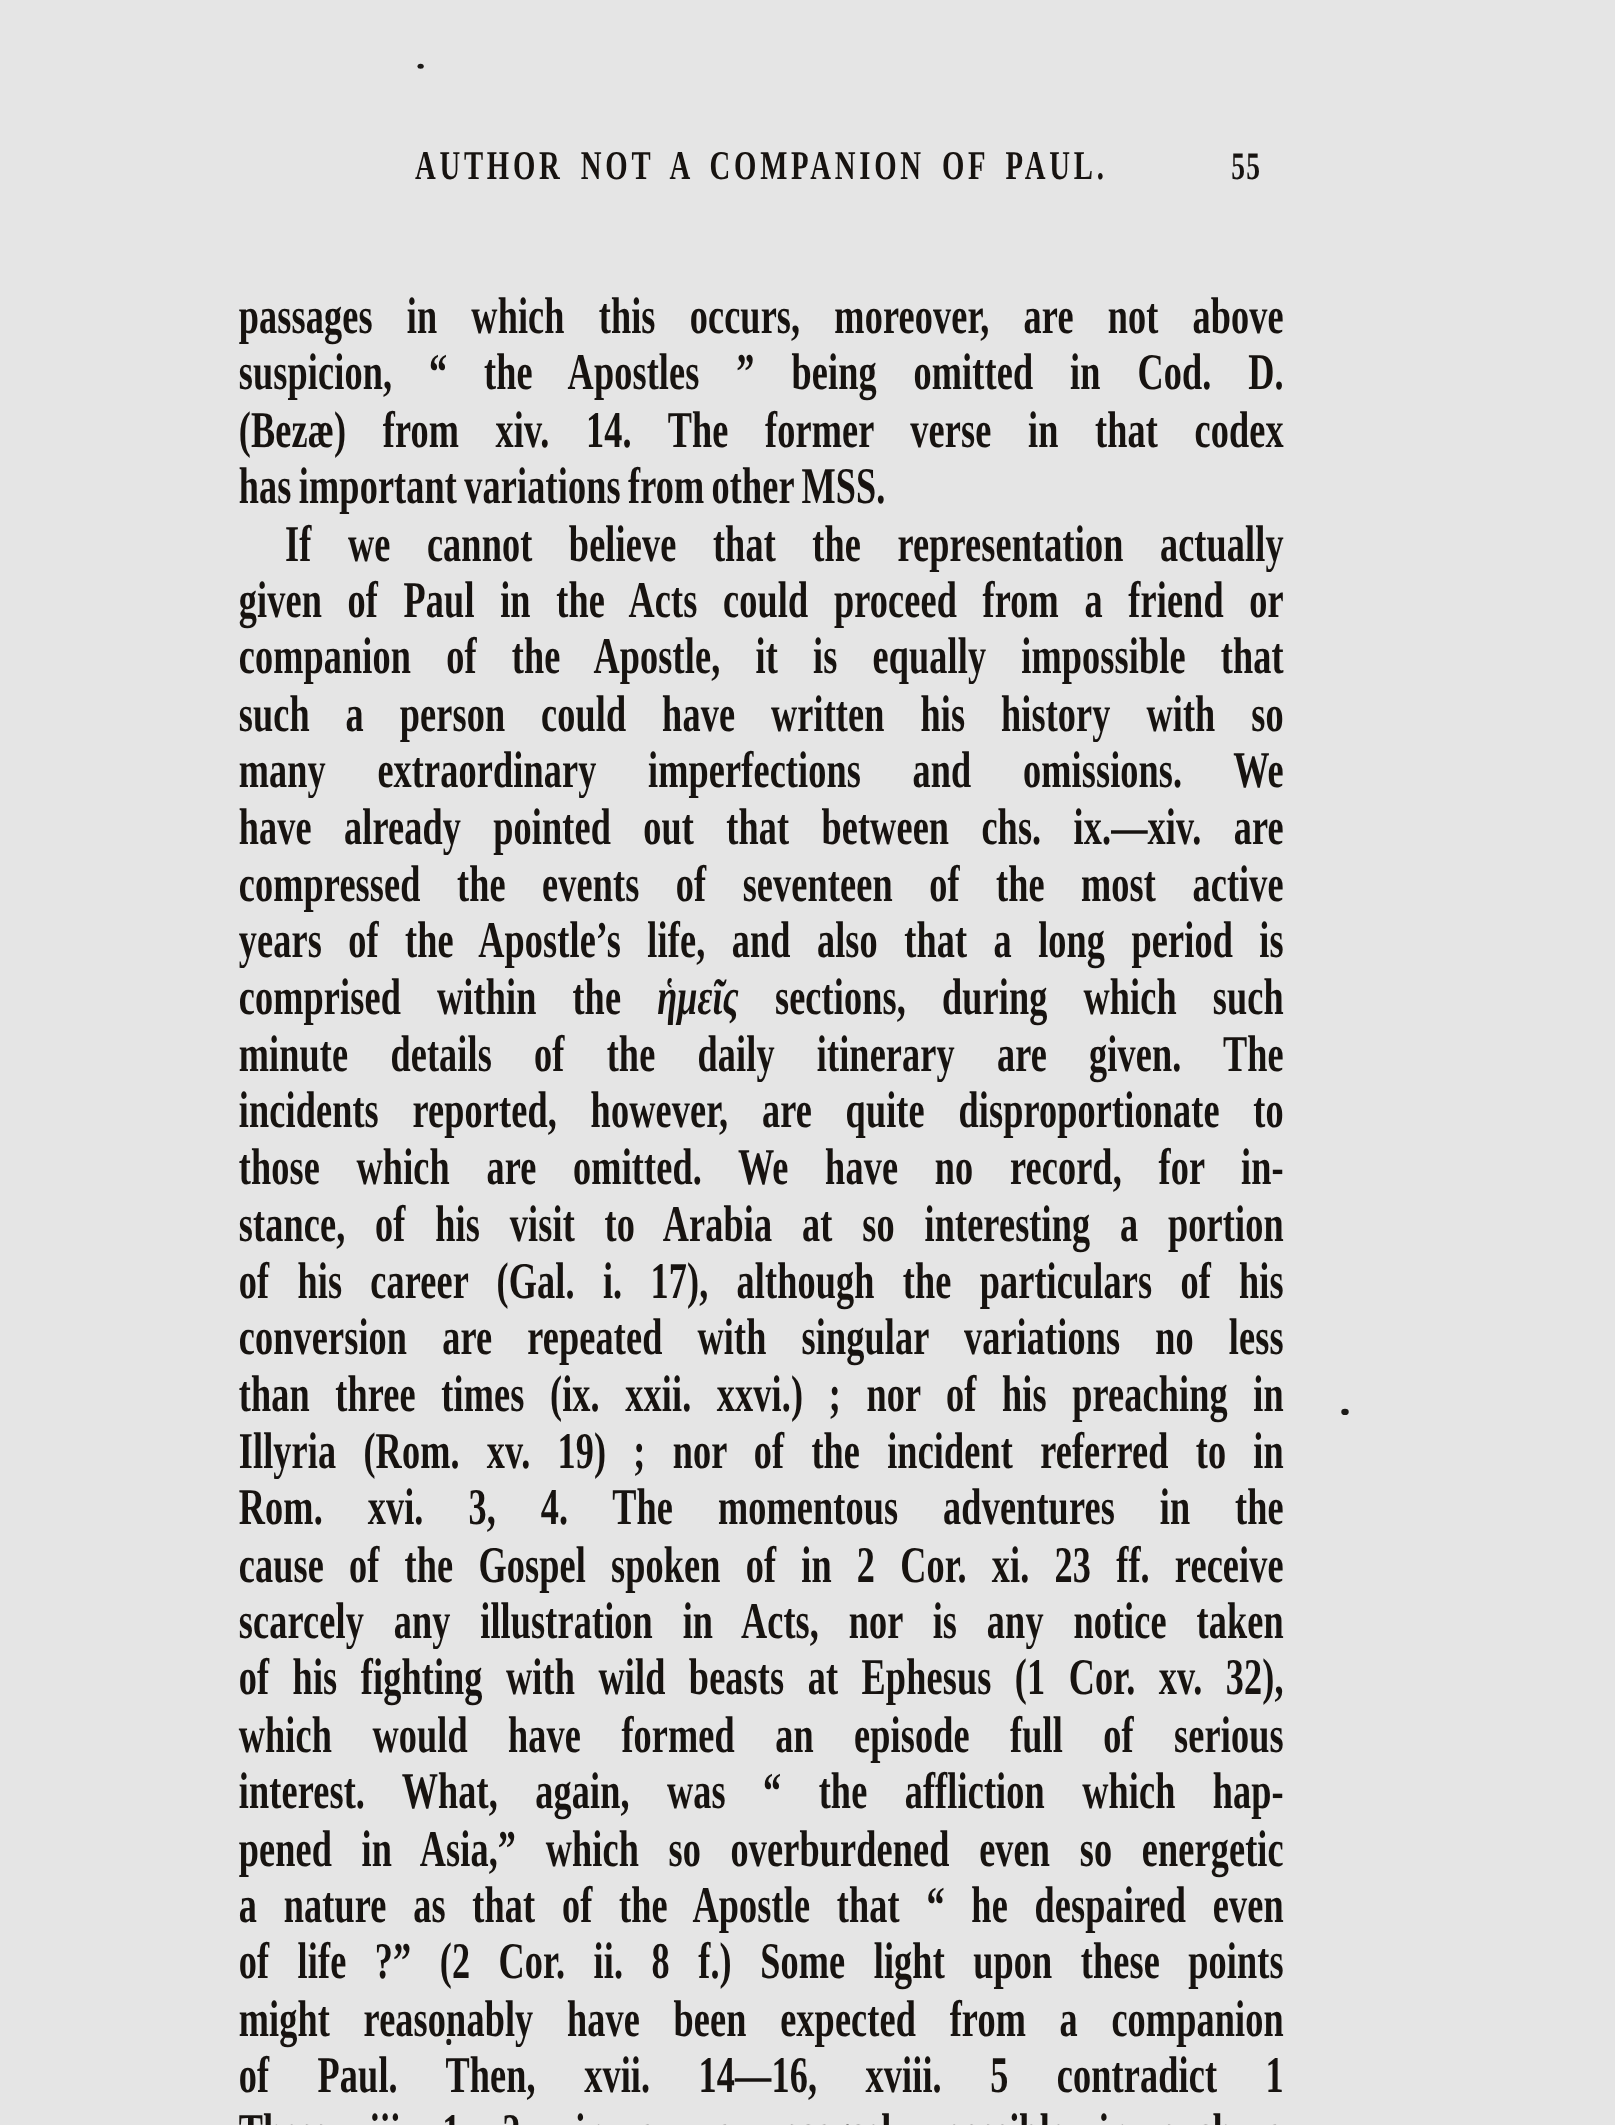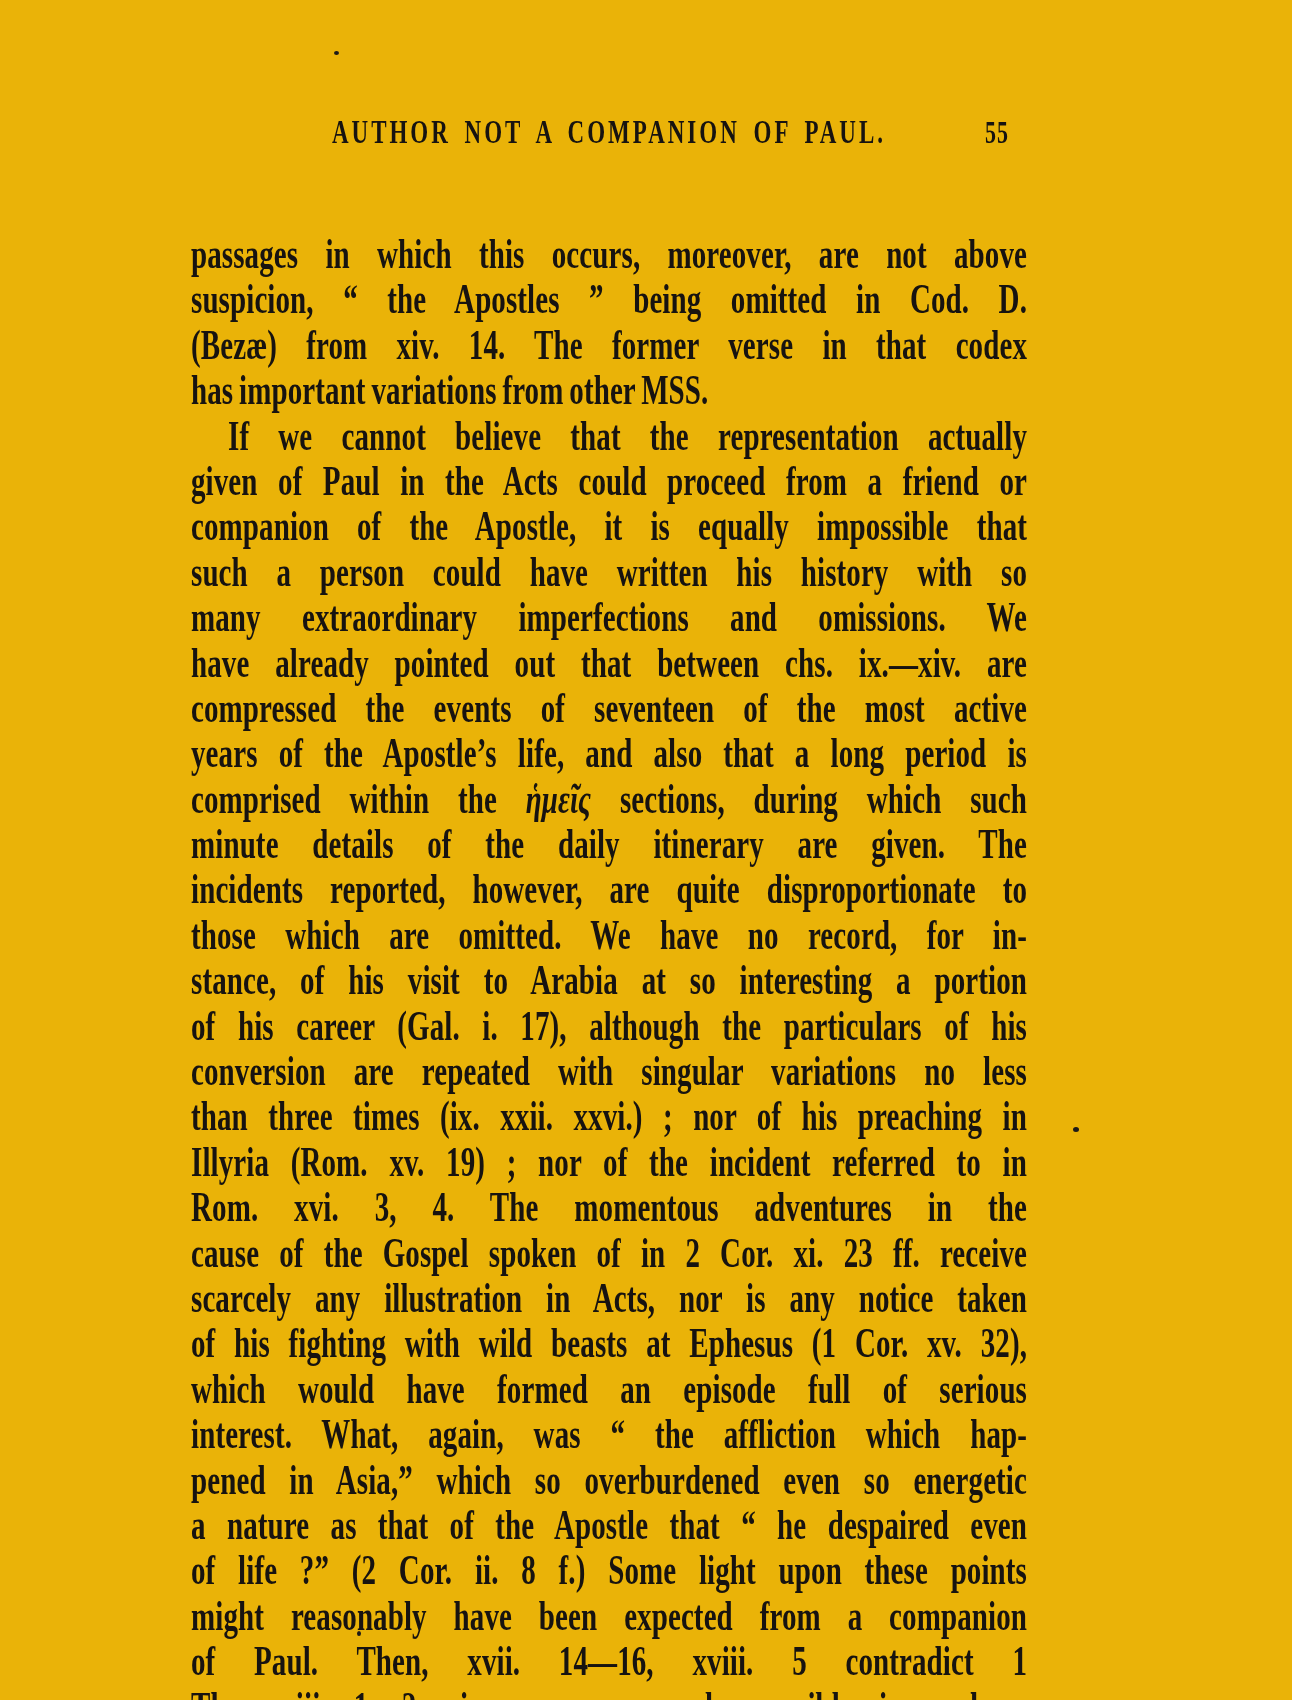--- a/index.html
+++ b/index.html
@@ -3,21 +3,21 @@
 <meta charset="utf-8">
 <style>
   html,body{margin:0;padding:0;}
   body{
     width:1292px;height:1700px;
     background:#ffffff;
     font-family:"Liberation Serif","DejaVu Serif",serif;
     overflow:hidden;
   }
   .page{
-    position:relative;width:1292px;height:1700px;background:#eab308;color:#171310;
+    position:relative;width:1292px;height:1700px;background:#e5e5e5;color:#171310;
   }
   
   .header{
     position:absolute;left:191px;top:112px;width:836px;height:42px;
     text-align:center;line-height:42px;
   }
   .header-title{
     display:inline-block;
     font-size:23px;font-weight:bold;
     letter-spacing:3px;word-spacing:5px;

